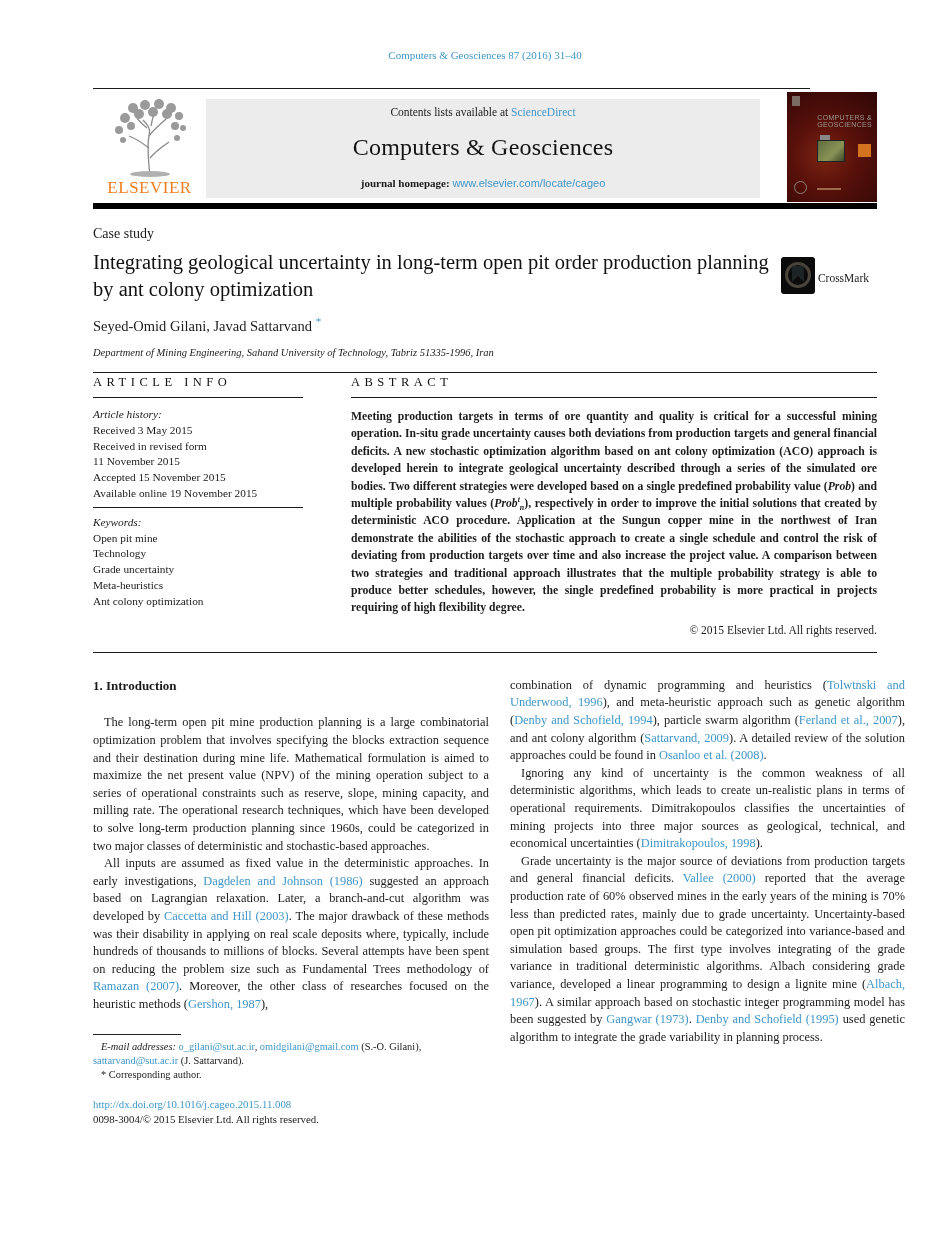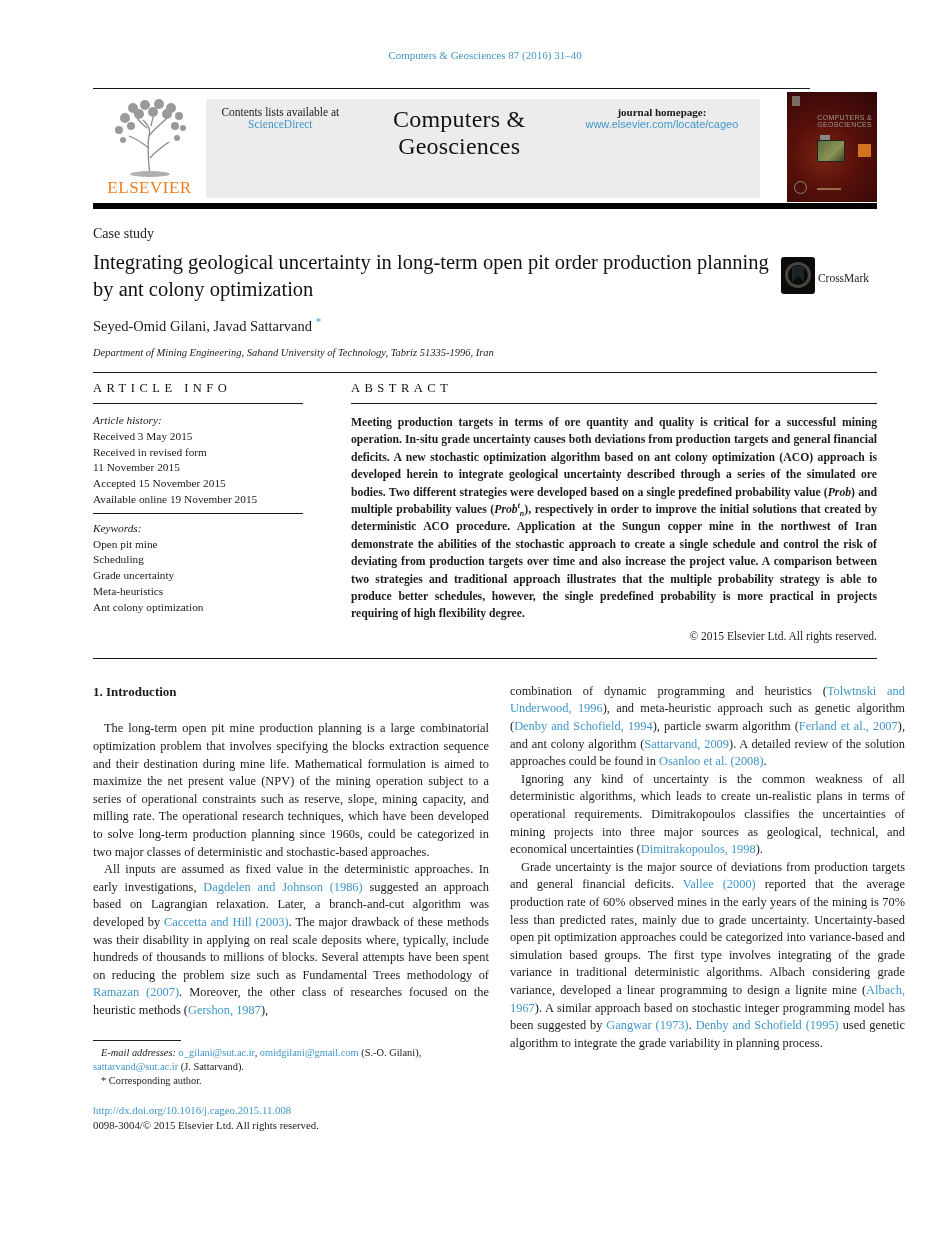--- a/index.html
+++ b/index.html
@@ -27,21 +27,21 @@
   .logo-block{width:113px;display:flex;flex-direction:column;align-items:center;justify-content:flex-end;}
   .logo-block svg{display:block;}
   .elsevier-word{
     font-family:"Liberation Serif",serif;
     font-size:17px;letter-spacing:.5px;
     color:#ee7d1d;margin-top:-2px;
   }
   .header-box{
     flex:1;margin:5px 27px 0 0;
     background:#ececec;
-    display:flex;flex-direction:row;justify-content:space-between;
+    display:flex;flex-direction:column;justify-content:space-between;
     text-align:center;
     padding:7px 0 9px 0;
   }
   .contents-line{font-size:11.5px;color:#1b1b1b;}
   .masthead{font-size:24px;color:#131313;letter-spacing:.2px;}
   .homepage-line{font-family:"Liberation Sans",sans-serif;font-size:11px;color:#1b1b1b;}
   .homepage-line .lbl{font-weight:bold;font-family:Liberation Serif, serif;}
   .blue{color:#4096c8;}
   
   .cover-block{
@@ -74,21 +74,21 @@
   .crossmark{position:absolute;top:8px;right:8px;display:flex;align-items:center;}
   .crossmark-label{font-size:11.5px;margin-left:3px;color:#222;}
   .authors{margin-top:15px;font-size:14.5px;}
   .authors sup{color:#4096c8;font-size:11px;}
   .affiliation{margin-top:12px;font-size:10.5px;font-style:italic;}
   .head-rule{border:none;border-top:1.2px solid #1a1a1a;margin:14px 0 0 0;}
   
   .meta-row{display:flex;}
   .info-col{width:210px;margin-right:48px;flex:none;}
   .abs-col{flex:1;min-width:0;}
-  .col-heading{margin-top:8px;font-size:12.5px;letter-spacing:4.5px;color:#111;}
+  .col-heading{margin-top:2px;font-size:12.5px;letter-spacing:4.5px;color:#111;}
   .heading-rule{border:none;border-top:1.5px solid #1a1a1a;margin:7px 0 0 0;}
   .info-content{margin-top:9px;font-size:11.3px;line-height:15.8px;}
   .ital{font-style:italic;}
   .info-mid-rule{border:none;border-top:1.2px solid #1a1a1a;margin:5px 0 7px 0;}
   .abs-text{margin-top:10px;font-size:11.7px;line-height:17.4px;text-align:justify;font-weight:bold;}
   .abs-copyright{text-align:right;font-size:11.5px;margin-top:7px;}
   
   .body-rule{border:none;border-top:1.5px solid #1a1a1a;margin:16px 0 0 0;}
   .body-row{display:flex;margin-top:24px;}
   .col-left{width:396px;margin-right:21px;flex:none;}
@@ -197,21 +197,21 @@
       <div class="info-content">
         <div class="ital">Article history:</div>
         <div>Received 3 May 2015</div>
         <div>Received in revised form</div>
         <div>11 November 2015</div>
         <div>Accepted 15 November 2015</div>
         <div>Available online 19 November 2015</div>
         <hr class="info-mid-rule">
         <div class="ital">Keywords:</div>
         <div>Open pit mine</div>
-        <div>Scheduling</div>
+        <div>Technology</div>
         <div>Grade uncertainty</div>
         <div>Meta-heuristics</div>
         <div>Ant colony optimization</div>
       </div>
     </div>
 
     <div class="abs-col">
       <div class="col-heading">ABSTRACT</div>
       <hr class="heading-rule">
       <div class="abs-text"><span class="seg-plain">Meeting production targets in terms of ore quantity and quality is critical for a successful mining operation. In-situ grade uncertainty causes both deviations from production targets and general financial deficits. A new stochastic optimization algorithm based on ant colony optimization (ACO) approach is developed herein to integrate geological uncertainty described through a series of the simulated ore bodies. Two different strategies were developed based on a single predefined probability value (</span><span class="seg-italic">Prob</span><span class="seg-plain">) and multiple probability values (</span><span class="seg-italic"><span>Prob</span><sup>t</sup><sub>n</sub></span><span class="seg-plain">), respectively in order to improve the initial solutions that created by deterministic ACO procedure. Application at the Sungun copper mine in the northwest of Iran demonstrate the abilities of the stochastic approach to create a single schedule and control the risk of deviating from production targets over time and also increase the project value. A comparison between two strategies and traditional approach illustrates that the multiple probability strategy is able to produce better schedules, however, the single predefined probability is more practical in projects requiring of high flexibility degree.</span></div>

